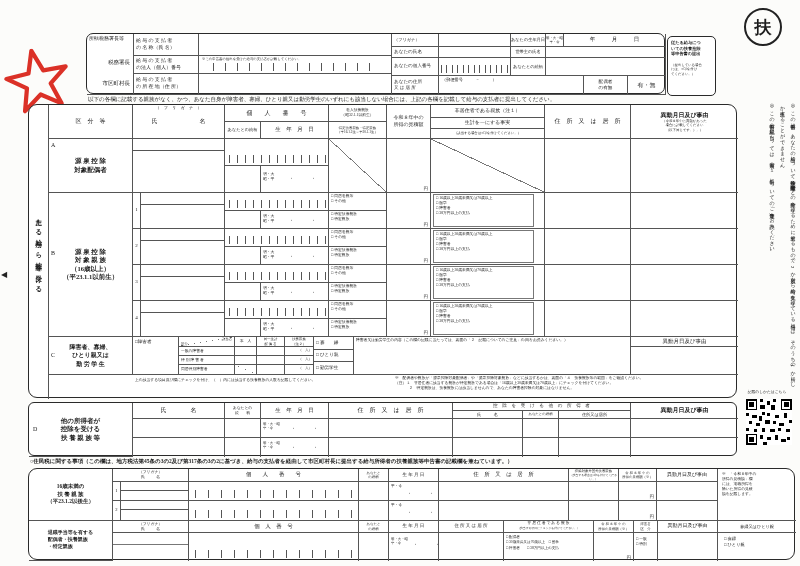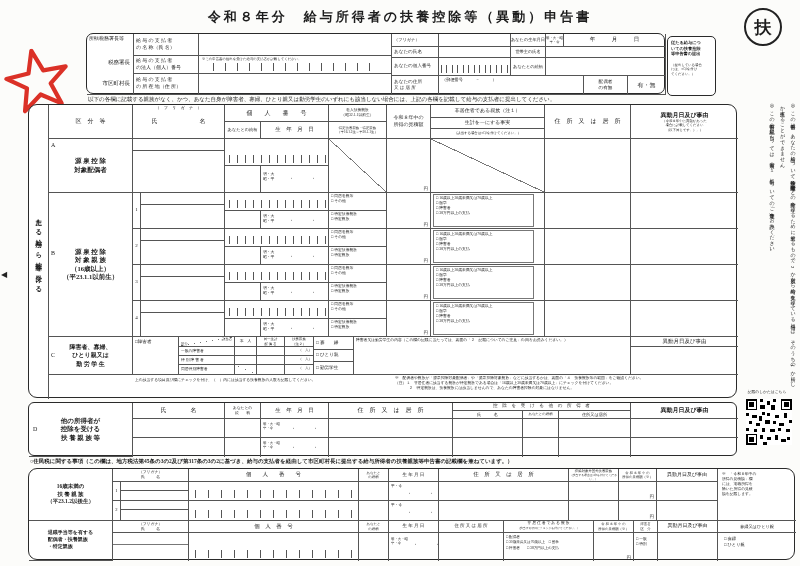--- a/index.html
+++ b/index.html
@@ -30,21 +30,20 @@
   .diag{background:linear-gradient(to right top,transparent 49.5%,#777 49.5%,#777 50.5%,transparent 50.5%);}
   .diagd{background:linear-gradient(to bottom right,transparent 49.4%,#777 49.4%,#777 50.6%,transparent 50.6%);}
   .yen{position:absolute;right:2px;bottom:1px;font-size:4.6px;}
   .dots{letter-spacing:6px;font-size:5px;color:#333;}
 </style>
 </head>
 <body>
 
 <div class="page">
 
-  <div class="abs b ctr" style="left:120px;top:7px;width:560px;height:20px;font-size:13px;letter-spacing:3px">令和８年分　給与所得者の扶養控除等（異動）申告書</div>
   <div class="abs ctr b" style="left:744px;top:8px;width:38px;height:38px;border:2px solid #222;border-radius:50%;font-size:17px">扶</div>
   <svg class="abs" style="left:4px;top:48px;transform:rotate(-12deg)" width="68" height="68" viewBox="0 0 64 64">
     <polygon points="32,2 39.1,22.3 60.5,23 43.4,35.7 49.6,56.3 32,44 14.4,56.3 20.6,35.7 3.5,23 24.9,22.3" fill="none" stroke="#db3127" stroke-width="4" stroke-linejoin="round"></polygon>
   </svg>
 
   <div class="box" style="left:86px;top:33px;width:579px;height:61px">
 
     <div class="cell f55" style="left:0;top:0;width:47px;height:61px">
       <div class="abs f5" style="left:2px;top:2px">所轄税務署長等</div>
       <div class="abs f55" style="right:3px;top:25px">税務署長</div>

